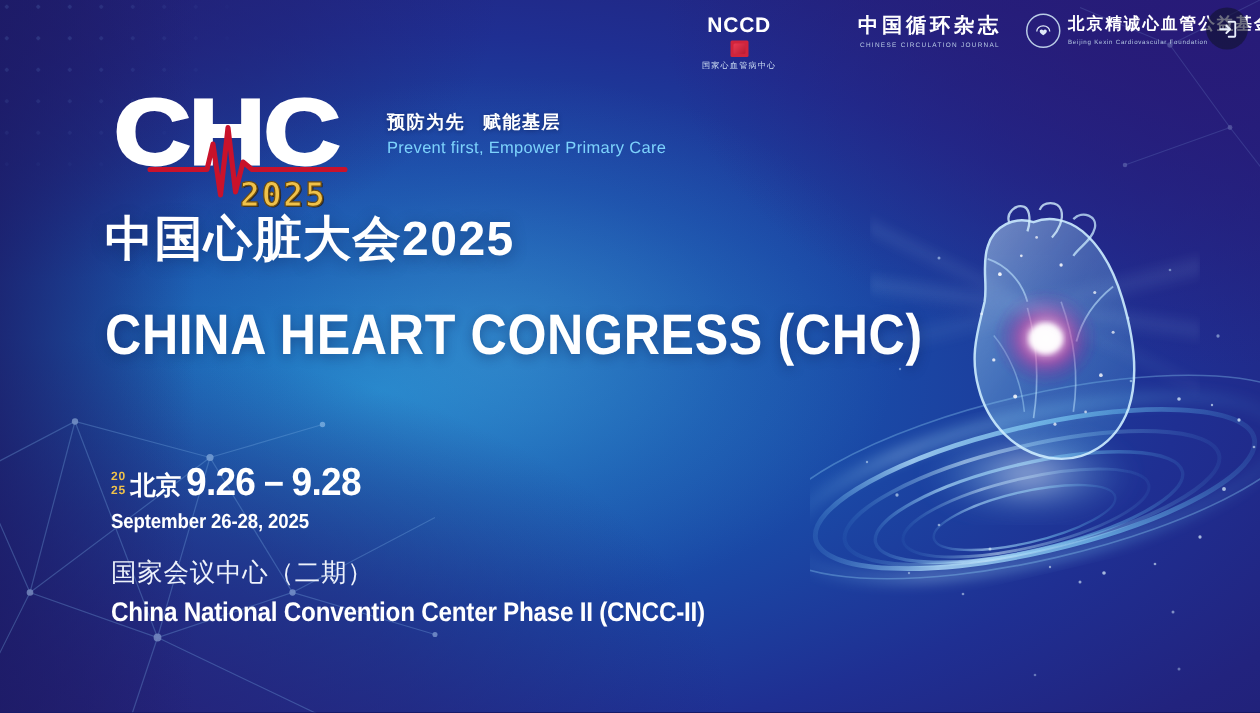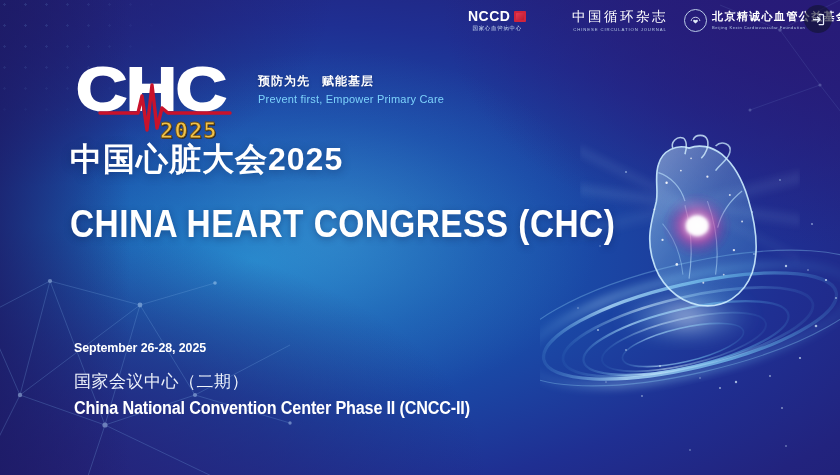--- a/index.html
+++ b/index.html
@@ -47,29 +47,29 @@
             mask-image:radial-gradient(70% 75% at 12% 12%, #000 0%, rgba(0,0,0,.5) 45%, transparent 82%);
     opacity:.85;
   }
   .net{position:absolute;left:-10px;bottom:-10px;width:330px;height:210px;opacity:.55;}
   .net2{position:absolute;right:-10px;top:-10px;width:220px;height:150px;opacity:.35;}
 
   
   .logo-bar{position:absolute;left:0;top:0;width:840px;height:46px;}
   .logo{position:absolute;display:flex;flex-direction:column;align-items:center;}
   .logo-nccd{left:468px;top:9px;}
-  .nccd-row{display:flex;align-items:center;gap:4px;}
+  .nccd-row{display:flex;align-items:center;gap:4px;flex-direction:column;}
   .nccd-word{color:#ffffff;font-weight:700;font-size:14px;letter-spacing:.5px;line-height:1;}
   .nccd-mark{width:12px;height:11px;background:#d0243c;border-radius:1px;position:relative;}
   .nccd-mark:after{content:"";position:absolute;left:2px;top:2px;width:8px;height:7px;
     background:linear-gradient(135deg,#ea3a52 0%,#b81b32 100%);border-radius:1px;}
   .nccd-cn{color:#cfe0f5;font-size:5.4px;letter-spacing:.8px;margin-top:2px;white-space:nowrap;}
 
   .logo-ccj{left:572px;top:10px;}
-  .ccj-cn{color:#ffffff;font-size:13.5px;font-weight:400;letter-spacing:2.5px;line-height:1;white-space:nowrap;}
+  .ccj-cn{color:#ffffff;font-size:13.5px;font-weight:700;letter-spacing:2.5px;line-height:1;white-space:nowrap;}
   .ccj-en{color:#b9cbe6;font-size:4.3px;letter-spacing:.85px;margin-top:3px;white-space:nowrap;}
 
   .logo-bkcf{left:684px;top:9px;flex-direction:row;align-items:center;gap:5px;}
   .bkcf-badge{width:21px;height:21px;border-radius:50%;border:1.1px solid #b9cbe6;
     display:flex;align-items:center;justify-content:center;flex:0 0 auto;}
   .bkcf-txt{display:flex;flex-direction:column;}
   .bkcf-cn{color:#ffffff;font-size:11px;font-weight:700;letter-spacing:1.4px;line-height:1;white-space:nowrap;}
   .bkcf-en{color:#b3c6e2;font-size:4.1px;letter-spacing:.5px;margin-top:3px;white-space:nowrap;}
 
   
@@ -266,20 +266,28 @@
   <div class="tagline">
     <div class="tagline-cn">
       <span>预防为先</span><span class="gap"></span><span>赋能基层</span>
     </div>
     <div class="tagline-en">Prevent first, Empower Primary Care</div>
   </div>
 
   <div class="title-cn">中国心脏大会2025</div>
   <div class="title-en">CHINA HEART CONGRESS (CHC)</div>
 
+  <div class="date-row">
+    <span class="year-stack">
+      <span>20</span>
+      <span>25</span>
+    </span>
+    <span class="city">北京</span>
+    <span class="daterange">9.26－9.28</span>
+  </div>
   <div class="date-en">September 26-28, 2025</div>
 
   <div class="venue-cn">国家会议中心（二期）</div>
   <div class="venue-en">China National Convention Center Phase II (CNCC-II)</div>
 
   <div class="art">
     <div class="art-beam"></div>
 
     <svg width="300" height="355" viewBox="0 0 300 355">
       <defs>

